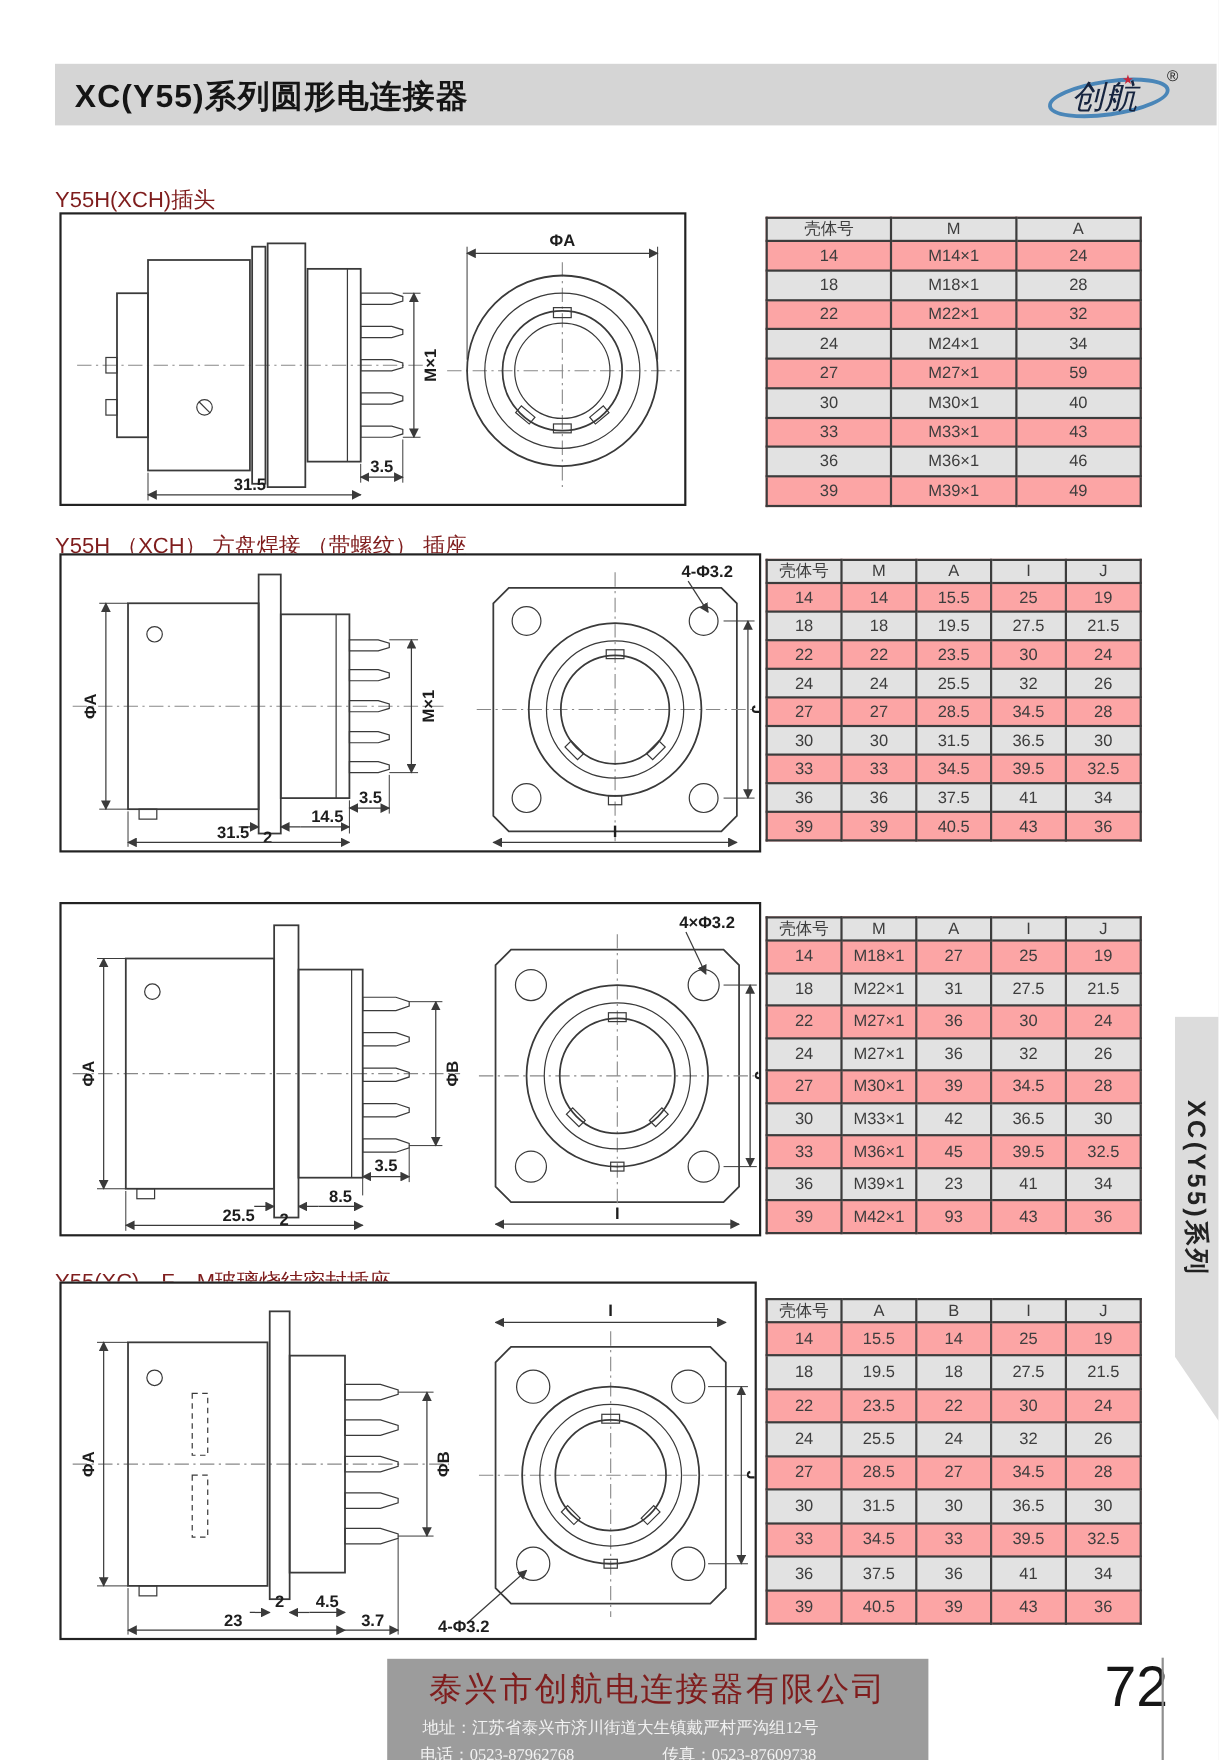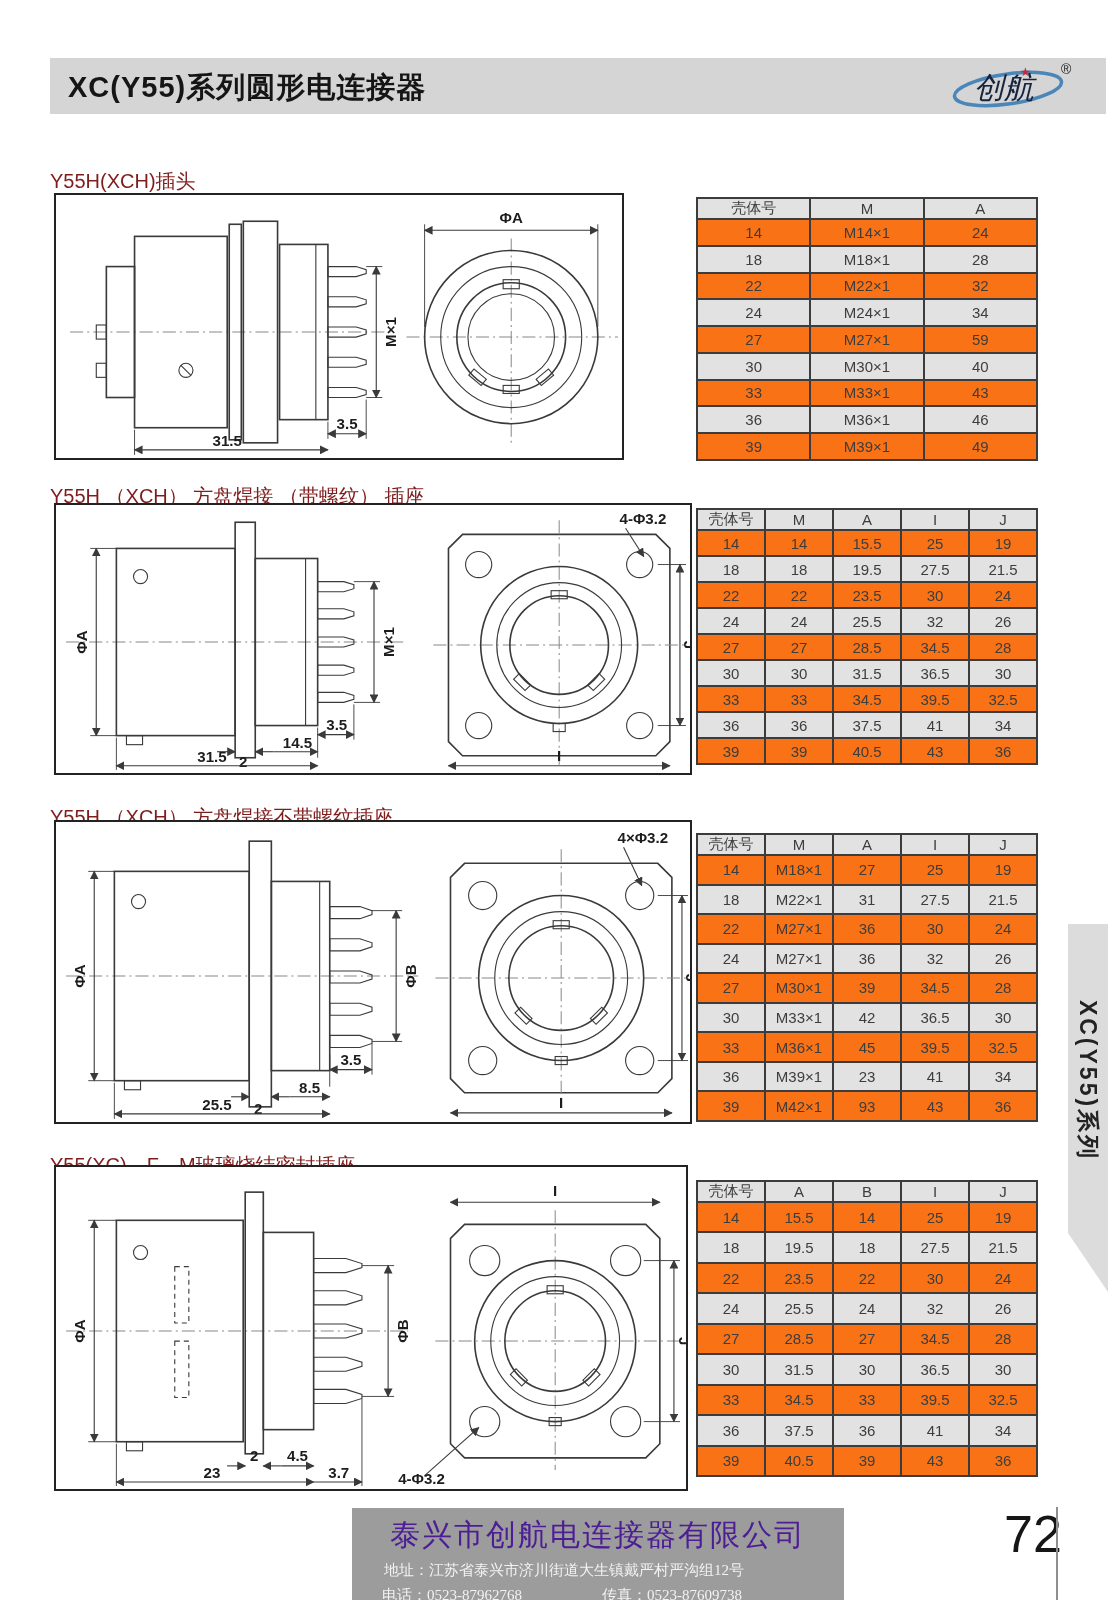--- a/index.html
+++ b/index.html
@@ -16,34 +16,34 @@
   .drawing-box svg{display:block;width:100%;height:100%;}
   
   .ln{fill:none;stroke:#3a3a3a;stroke-width:1.6;}
   .th{fill:none;stroke:#3a3a3a;stroke-width:1.1;}
   .cl{fill:none;stroke:#888;stroke-width:1;stroke-dasharray:13 4 2 4;}
   .dim{stroke:#3a3a3a;stroke-width:1.1;fill:none;}
   .ext{stroke:#3a3a3a;stroke-width:.9;}
   text.dt{font:bold 15px "Liberation Sans",sans-serif;fill:#1d1d1d;}
   
   .spec-table{position:absolute;border-collapse:collapse;table-layout:fixed;
-              font-size:15px;color:#3d3d3d;background:#f97316;}
+              font-size:15px;color:#3d3d3d;background:#fca5a5;}
   .spec-table th,.spec-table td{border:2px solid #3c3c3c;text-align:center;padding:0;font-weight:normal;}
   .spec-table th{background:#e2e2e2;}
   .spec-table tbody tr:nth-child(even) td{background:#e2e2e2;}
   
   .side-tab{position:absolute;left:1068px;top:924px;width:40px;height:368px;background:#dcdcdc;
             clip-path:polygon(0 0,100% 0,100% 100%,0 84%);
             display:flex;align-items:center;justify-content:center;padding-bottom:55px;box-sizing:border-box;}
   .side-tab span{transform:rotate(90deg);white-space:nowrap;font-size:23px;font-weight:bold;
                  letter-spacing:3px;color:#222;}
   
   .footer-box{position:absolute;left:352px;top:1508px;width:492px;height:92px;background:#9c9c9c;
               color:#fff;font-family:"Liberation Serif",serif;box-sizing:border-box;}
-  .footer-company{margin-top:7px;text-align:center;font-size:30px;letter-spacing:2px;color:#4c1d95;}
+  .footer-company{margin-top:7px;text-align:center;font-size:30px;letter-spacing:2px;color:#7f1d1d;}
   .footer-address{margin-top:5px;padding-left:32px;font-size:15px;color:#f2f2f2;}
   .footer-phones{margin-top:6px;padding-left:30px;font-size:15px;color:#f2f2f2;display:flex;gap:80px;}
   .page-number{position:absolute;left:1004px;top:1504px;font-size:52px;color:#161616;}
   .page-number-rule{position:absolute;left:1056px;top:1507px;width:2px;height:93px;background:#8f8f8f;}
 </style>
 </head>
 <body>
 
 <div class="page">
 
@@ -315,21 +315,20 @@
         <tr>
           <td>39</td>
           <td>39</td>
           <td>40.5</td>
           <td>43</td>
           <td>36</td>
         </tr>
       </tbody>
     </table>
 
-  <div class="section-title" style="top:780px">Y55H （XCH） 方盘焊接不带螺纹插座</div>
   <div class="drawing-box" style="left:54px;top:820px;width:634px;height:300px">
     <svg viewBox="0 0 630 296">
       <defs>
         <marker id="a3" viewBox="0 0 10 10" refX="9" refY="5" markerWidth="8" markerHeight="8" orient="auto-start-reverse">
           <path d="M0 0 L10 5 L0 10 z" fill="#3a3a3a"></path>
           </marker>
         <pattern id="hatch3" width="7" height="7" patternUnits="userSpaceOnUse">
           <path d="M0 7 L7 0 M0 0 L7 7" stroke="#777" stroke-width=".8"></path>
           </pattern>
       </defs>

